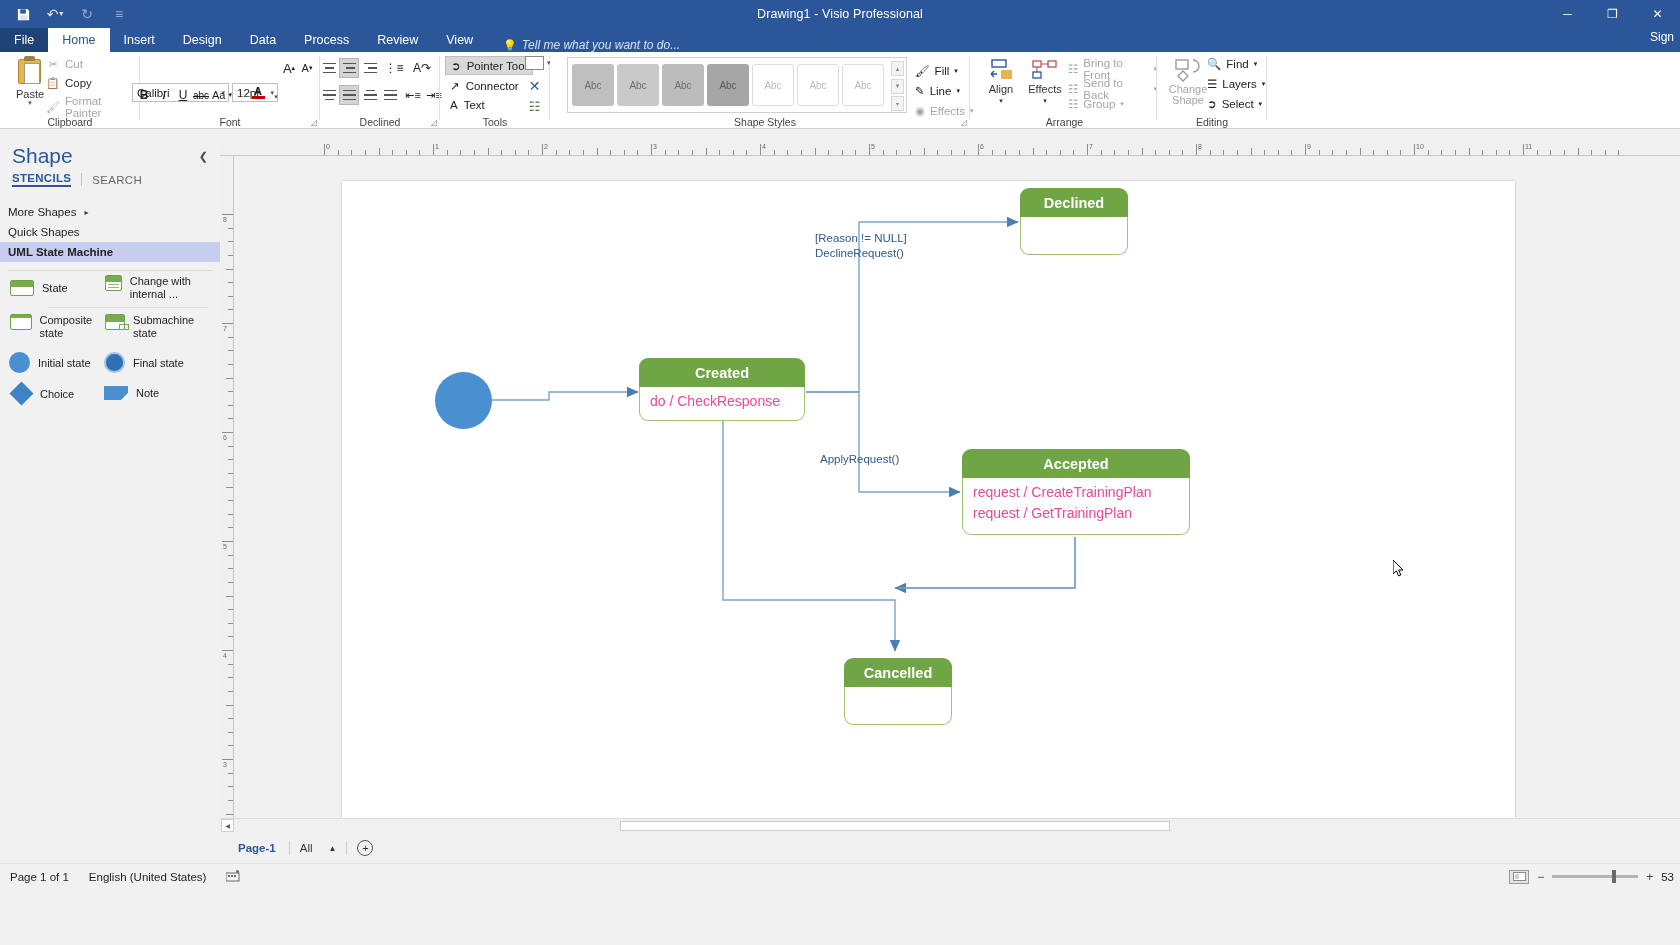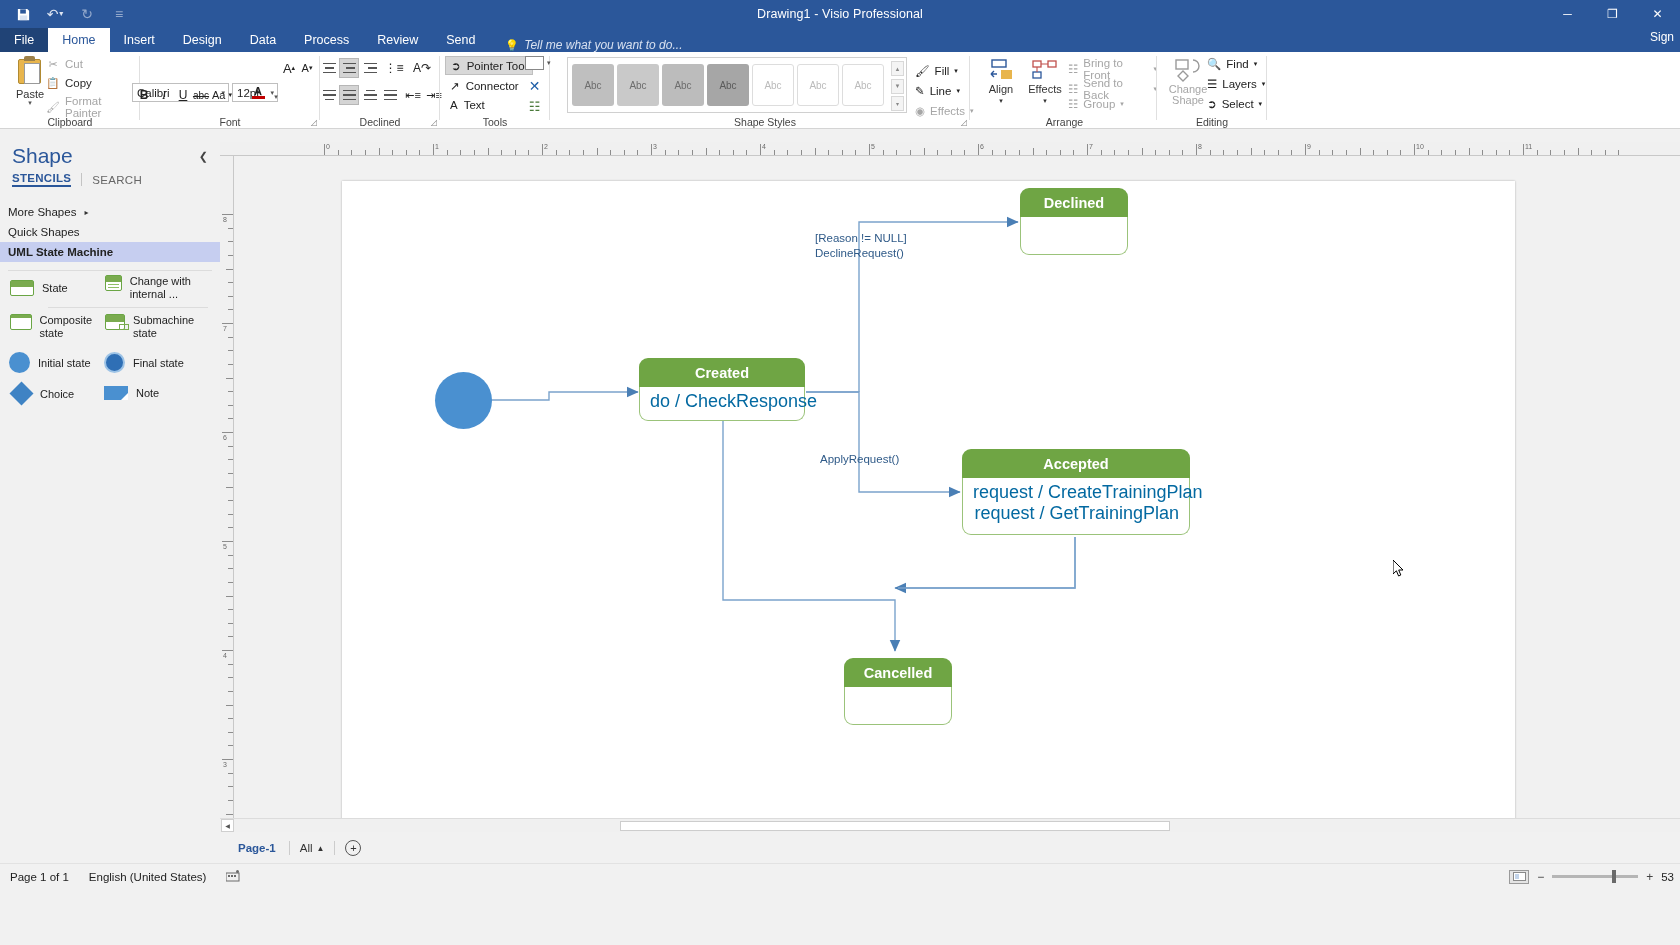--- a/index.html
+++ b/index.html
@@ -187,41 +187,41 @@
   .node { position: absolute; }
   .node .hdr {
     background: #6fa544; color: #fff; font-weight: bold; font-size: 14.5px;
     display: flex; align-items: center; justify-content: center;
     border-radius: 9px 9px 0 0;
   }
   .node .body {
     background: #fff; border: 1.4px solid #9bc37a; border-top: none;
     border-radius: 0 0 9px 9px; padding: 4px 10px 6px 10px;
   }
-  .node .body .line { color: #0369a1; font-size: 18px; line-height: 21px; white-space: nowrap; text-align: right; }
+  .node .body .line { color: #ec4899; font-size: 14px; line-height: 21px; white-space: nowrap; }
   .circle-init { position: absolute; border-radius: 50%; background: #4a90d0; }
 
   .edge-label { position: absolute; font-size: 11.5px; color: #2f5a88; white-space: nowrap; }
 
   
   .hscroll {
     position: absolute; left: 220px; top: 818px; width: 1460px; height: 14px;
     background: #f0f0f0; border-top: 1px solid #dcdcdc;
   }
   .hs-left { position: absolute; left: 1px; top: 0; width: 13px; height: 13px; background: #fff; border: 1px solid #cfcfcf; font-size: 6px; color: #555; display: flex; align-items: center; justify-content: center; }
   .hs-thumb { position: absolute; left: 400px; top: 2px; width: 550px; height: 10px; background: #fff; border: 1px solid #cdcdcd; }
 
   
   .pagetabs {
     position: absolute; left: 220px; top: 833px; width: 1460px; height: 30px;
     background: #f1f1f1; display: flex; align-items: center; gap: 0; padding-left: 5px;
   }
   .ptab { font-size: 11.5px; color: #2b579a; font-weight: bold; padding: 0 13px; }
   .pt-sep { width: 1px; height: 14px; background: #ccc; }
-  .ptall { font-size: 11.5px; color: #333; padding: 0 10px; display: flex; align-items: center; gap: 4px; }
+  .ptall { font-size: 11.5px; color: #333; padding: 0 10px; display: flex; align-items: center; gap: 16px; }
   .ptadd { width: 16px; height: 16px; border: 1.2px solid #555; border-radius: 50%; display: flex; align-items: center; justify-content: center; font-size: 11px; color: #333; margin-left: 10px; }
 
   
   .statusbar {
     position: absolute; left: 0; top: 863px; width: 1680px; height: 26px;
     background: #f1f1f1; border-top: 1px solid #e2e2e2;
     display: flex; align-items: center; font-size: 11.5px; color: #222;
   }
   .sb-item { padding: 0 10px; }
   .sb-right { position: absolute; right: 6px; display: flex; align-items: center; gap: 8px; }
@@ -259,21 +259,21 @@
   </div>
 
   <div class="tabbar">
     <div class="tab file">File</div>
     <div class="tab active">Home</div>
     <div class="tab">Insert</div>
     <div class="tab">Design</div>
     <div class="tab">Data</div>
     <div class="tab">Process</div>
     <div class="tab">Review</div>
-    <div class="tab">Send</div>
+    <div class="tab">View</div>
     <div class="tellme">
       <span class="bulb">💡</span>
       <span>Tell me what you want to do...</span>
     </div>
   </div>
   <div class="signin">Sign</div>
 
   <div class="ribbon">
 
     <div class="group" style="left:0;width:140px;">

